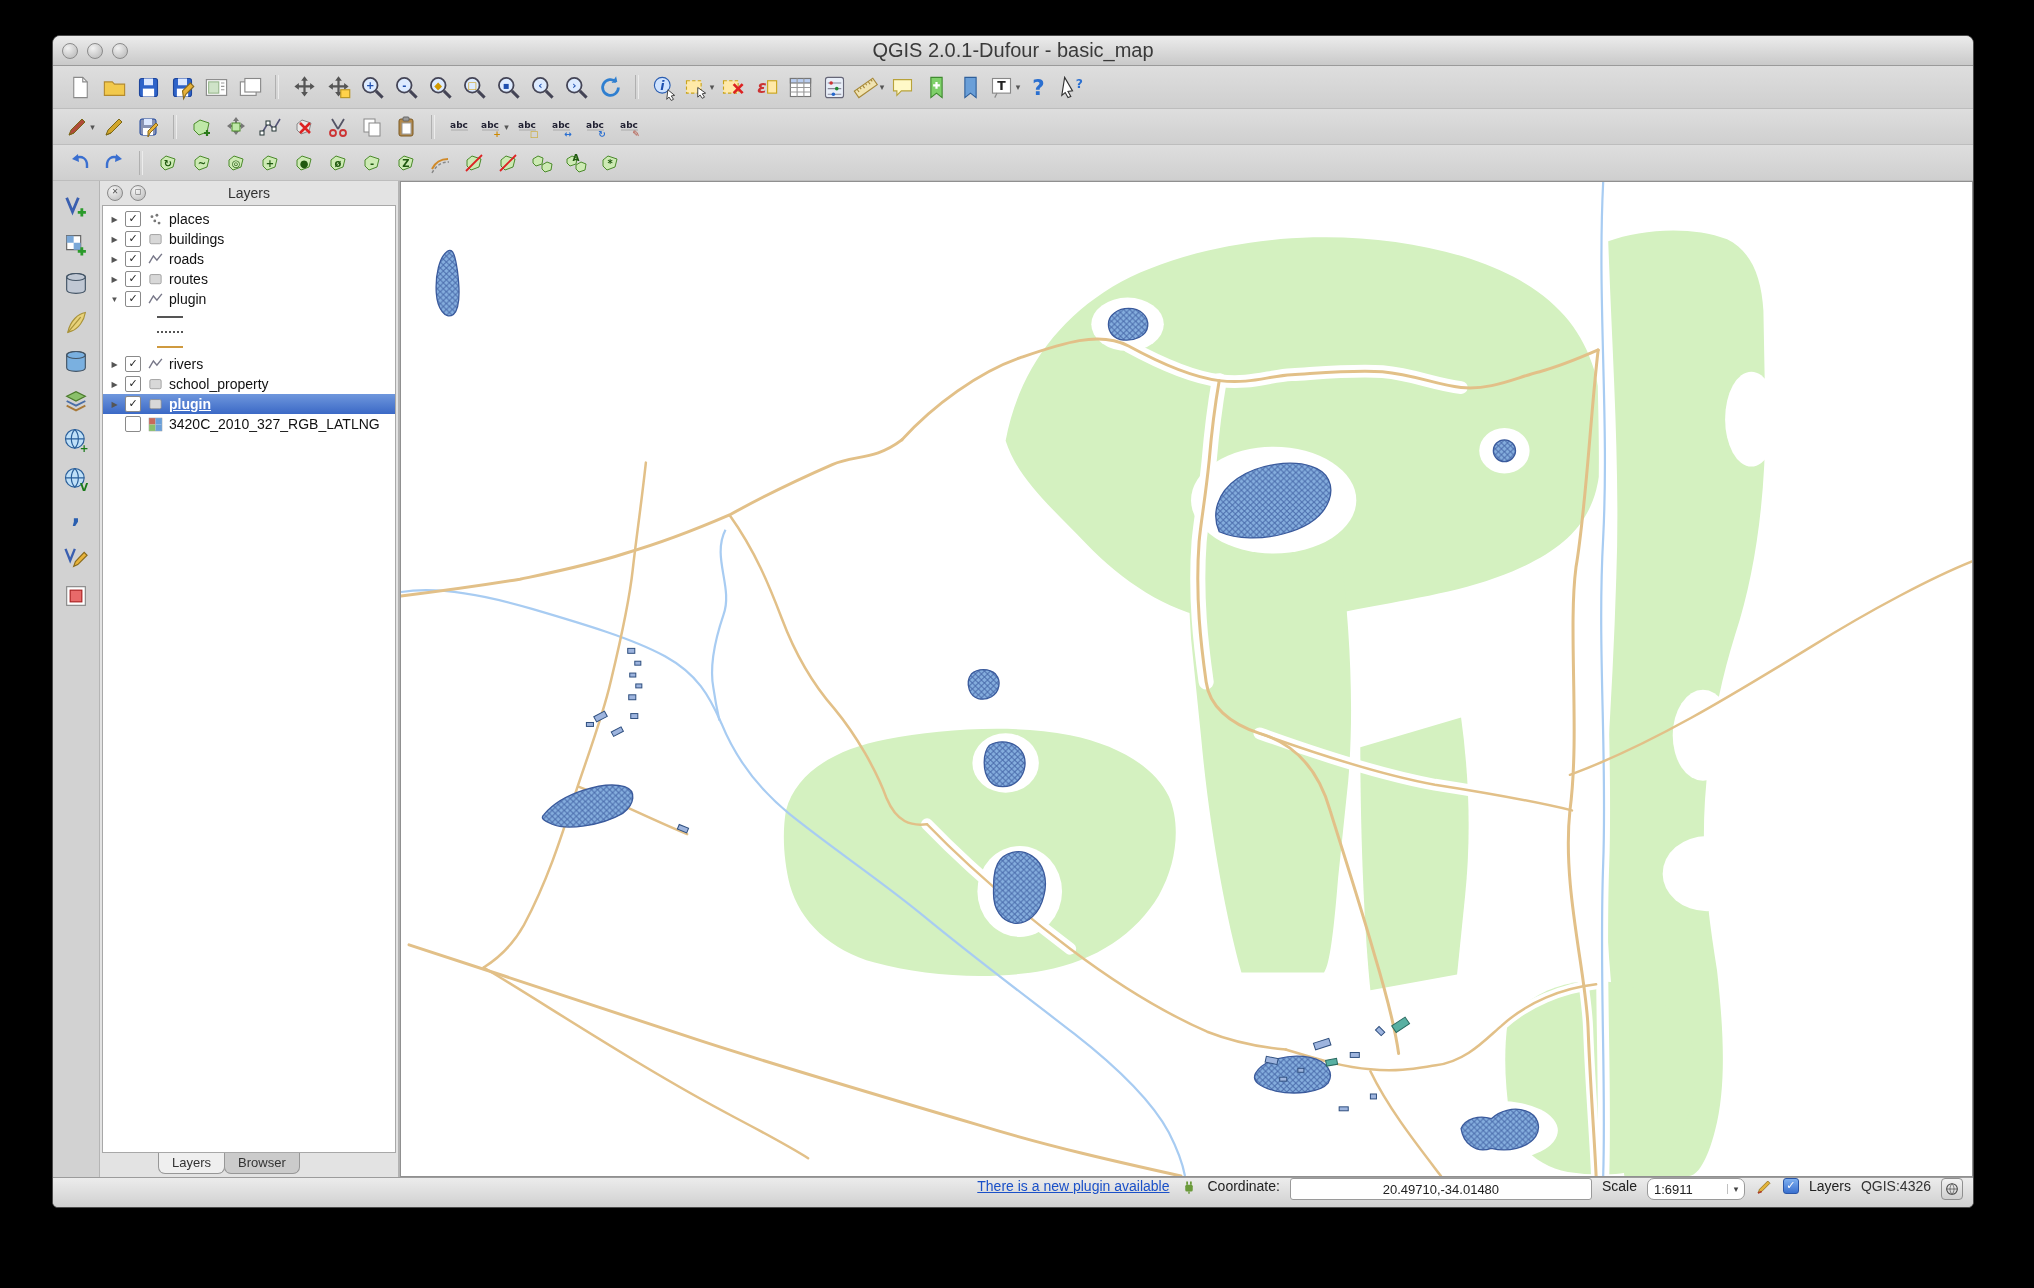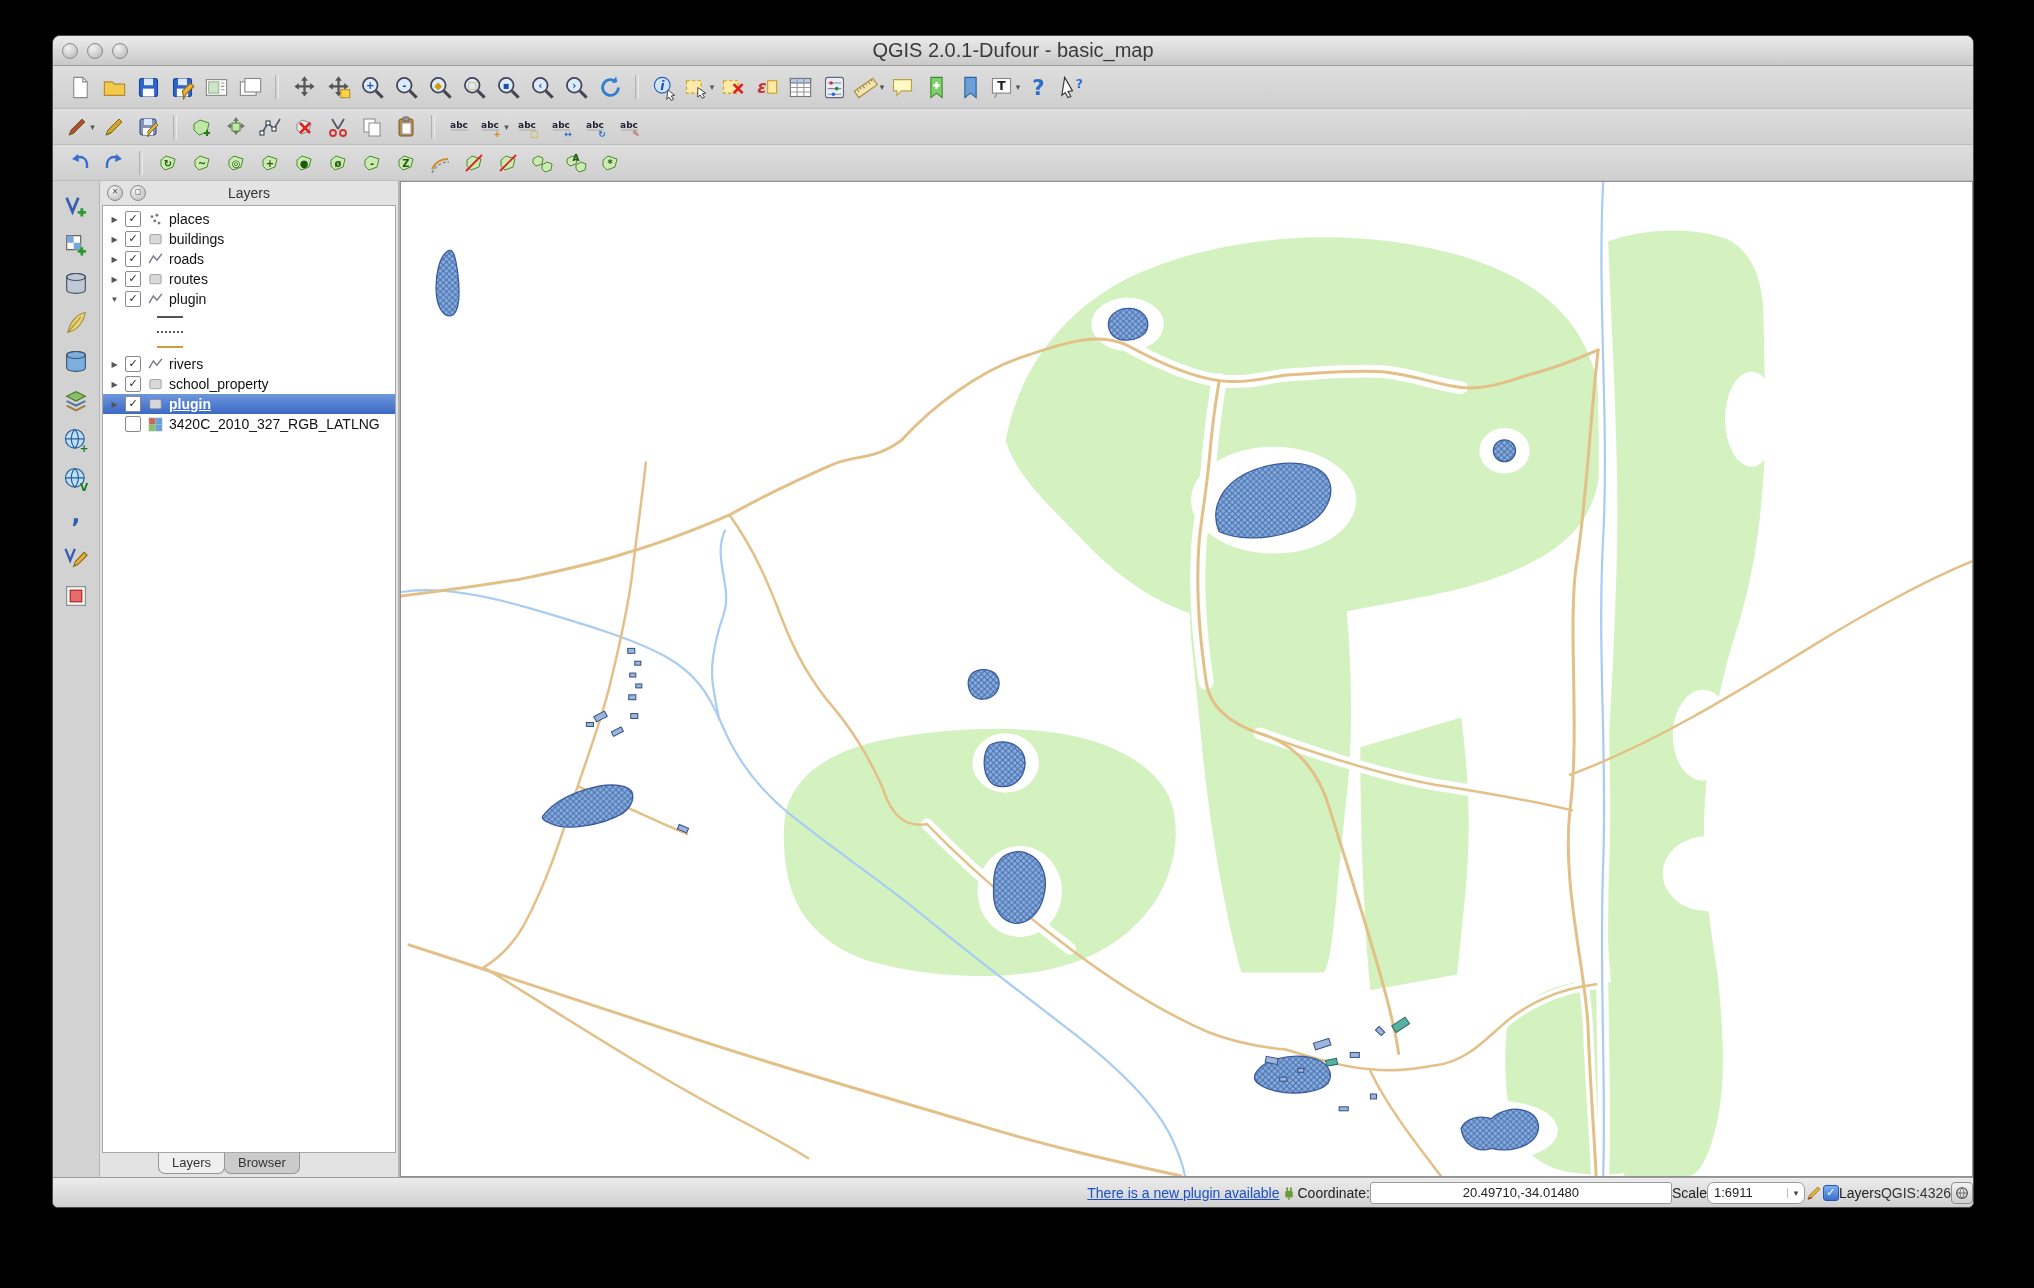--- a/index.html
+++ b/index.html
@@ -56,22 +56,22 @@
   .canvas svg{position:absolute;inset:0;width:100%;height:100%;}
   .lu{fill:var(--landuse);}
   .cuts ellipse{fill:#fff;}
   .corr path{fill:none;stroke:#fff;stroke-linecap:round;}
   .rv{fill:none;stroke:var(--river);stroke-width:2.2;}
   .rd{fill:none;stroke:var(--road);stroke-linecap:round;}
   .wa path,.wa circle{fill:url(#wh);stroke:var(--waterline);stroke-width:1.3;}
   .bl rect{fill:var(--bld);stroke:var(--bldline);stroke-width:1;}
   .bl rect.sc{fill:var(--school);stroke:#2a6a60;}
   
-  .statusbar{flex:0 0 29px;display:flex;align-items:center;background:linear-gradient(#ececec,#d0d0d0);
-    border-top:1px solid #9c9c9c;padding:0 0;font-size:14px;color:#222;}
+  .statusbar{flex:0 0 29px;display:flex;background:linear-gradient(#ececec,#d0d0d0);
+    border-top:1px solid #9c9c9c;padding:0 10px;gap:10px;font-size:14px;color:#222;}
   .spacer{flex:1;}
   .link{color:var(--link);text-decoration:underline;}
   .coordbox{width:300px;height:20px;background:#fff;border:1px solid #9a9a9a;border-radius:3px;
     text-align:center;font-size:13px;font-family:"Liberation Sans",sans-serif;color:#222;padding:0;}
   .scalebox{width:96px;height:20px;background:#fff;border:1px solid #9a9a9a;border-radius:7px;
     display:flex;align-items:center;font-size:13px;}
   .scalebox .val{flex:1;padding-left:6px;}
   .scalebox .sb-dd{width:16px;text-align:center;font-size:9px;color:#444;border-left:1px solid #c0c0c0;}
   .acheck{width:14px;height:14px;border-radius:3px;background:linear-gradient(#7fb0f0,#3a70cf);
     border:1px solid #2a56a8;color:#fff;font-size:11px;line-height:13px;text-align:center;}

